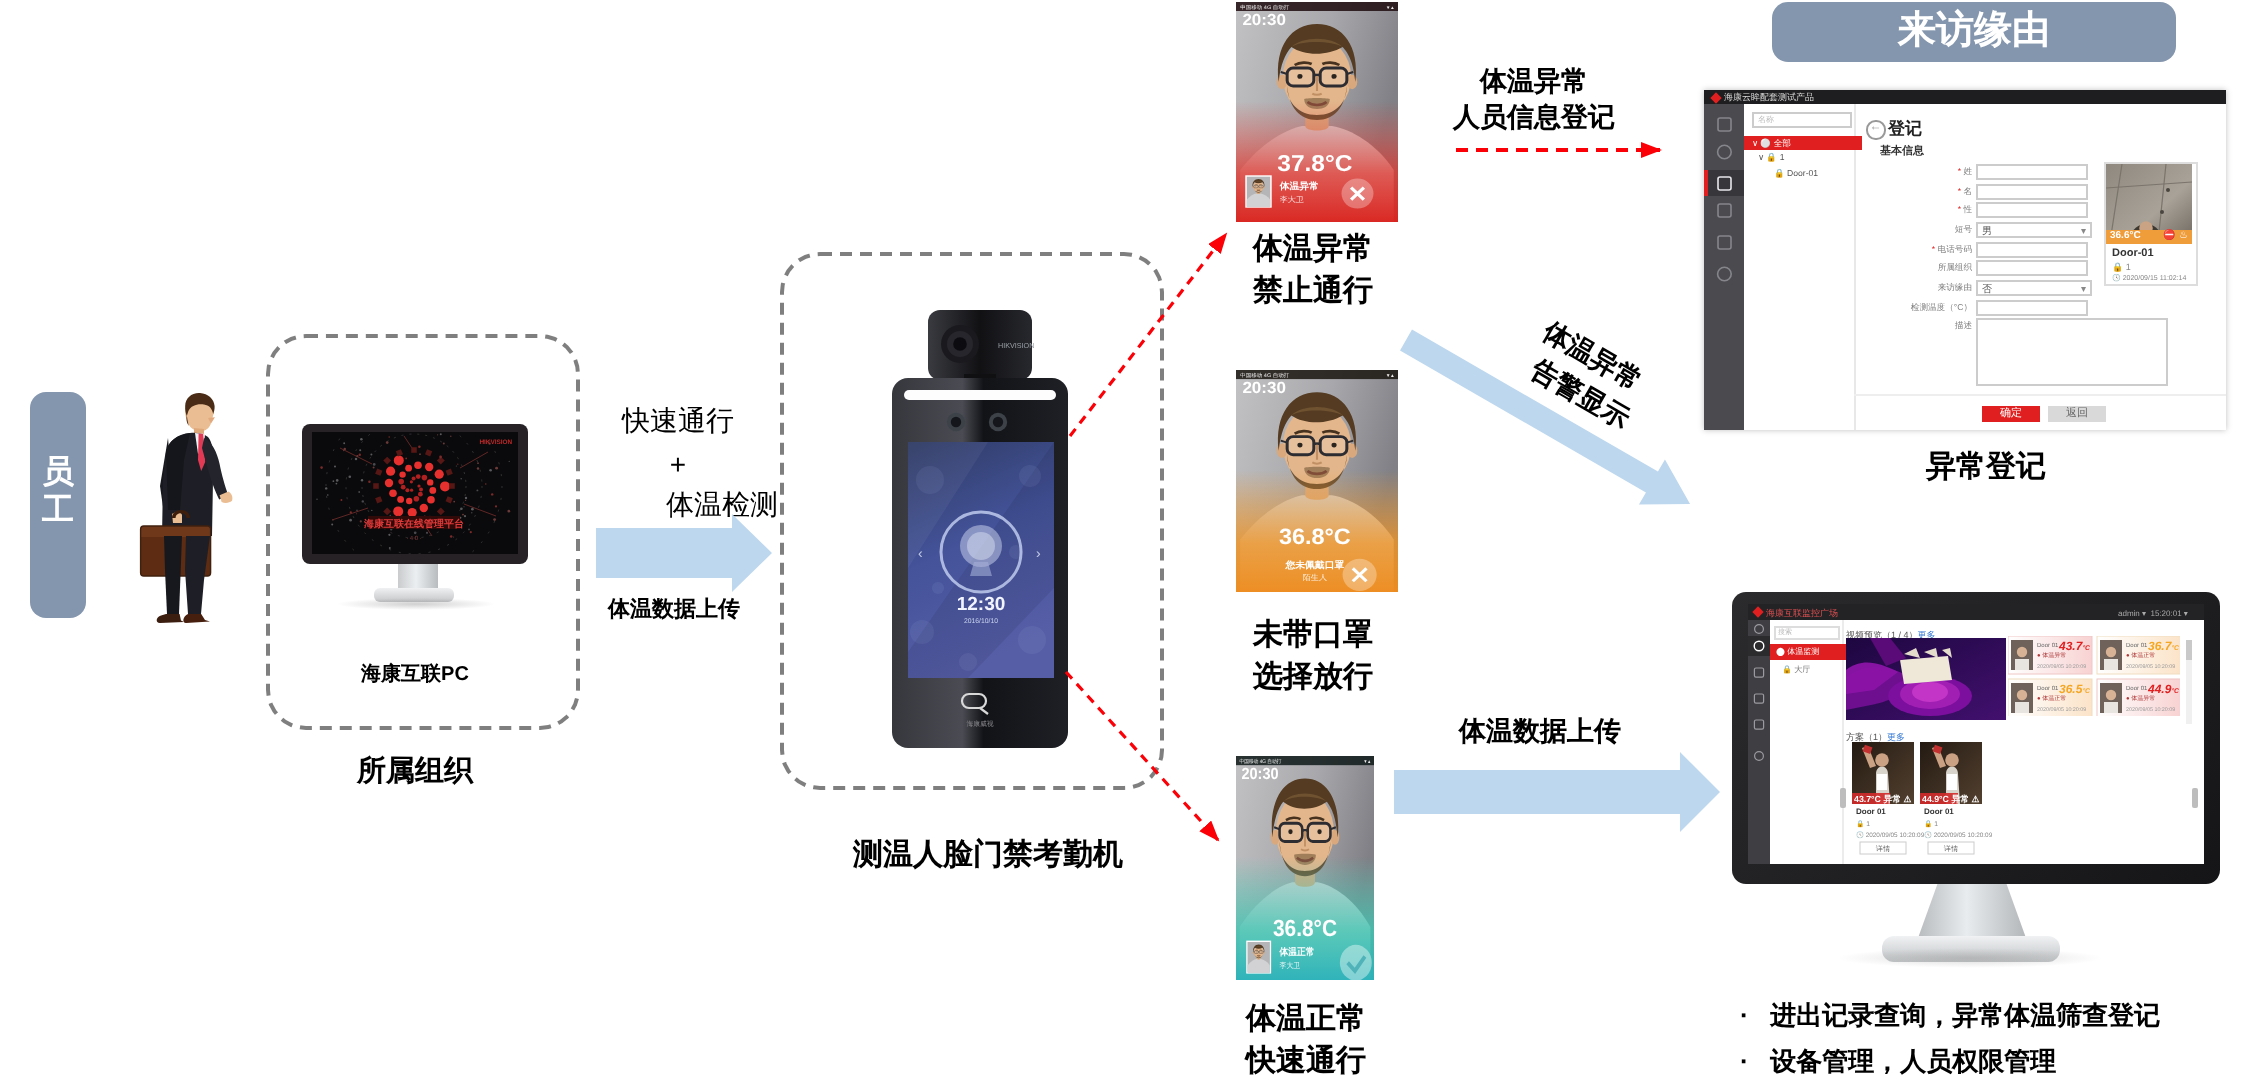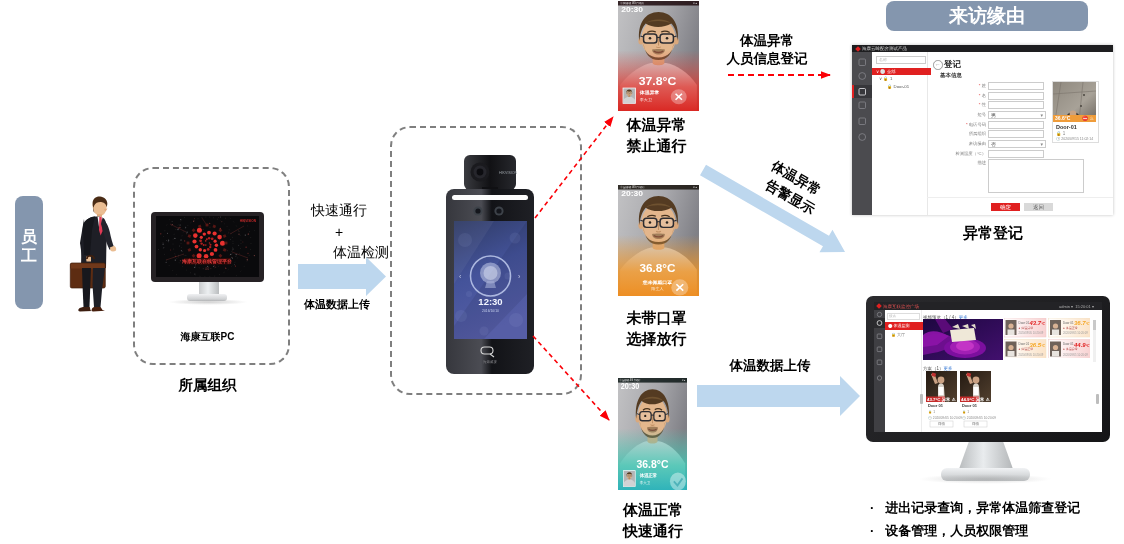--- a/index.html
+++ b/index.html
@@ -219,20 +219,21 @@
 
   <div class="abs" style="left:289px;top:202px;width:100px;text-align:center;font-size:14px;color:#000;">快速通行</div>
   <div class="abs" style="left:289px;top:224px;width:100px;text-align:center;font-size:14px;color:#000;">+</div>
   <div class="abs" style="left:289px;top:244px;width:100px;text-align:right;font-size:14px;color:#000;">体温检测</div>
   <svg class="abs" style="left:298px;top:257px;" width="89" height="39" viewBox="0 0 89 39">
     <polygon points="0,7 68,7 68,0 88,19.5 68,39 68,32 0,32" fill="#BDD7EE"></polygon>
   </svg>
   <div class="abs lbl" style="left:289px;top:297px;width:96px;font-size:11px;">体温数据上传</div>
 
   <div class="abs dashbox" style="left:390px;top:126px;width:188px;height:265px;"></div>
+  <div class="abs lbl" style="left:396px;top:418px;width:196px;font-size:15px;">测温人脸门禁考勤机</div>
 
   <svg class="abs" style="left:444px;top:154px;" width="92" height="222" viewBox="0 0 92 222">
     <defs>
       <linearGradient id="devbody" x1="0" y1="0" x2="1" y2="0">
         <stop offset="0" stop-color="#36373d"></stop>
           <stop offset="0.4" stop-color="#4b4c53"></stop>
         <stop offset="0.52" stop-color="#121317"></stop>
           <stop offset="1" stop-color="#1f2025"></stop>
       </linearGradient>
       <linearGradient id="devscr" x1="0" y1="0" x2="0.3" y2="1">

